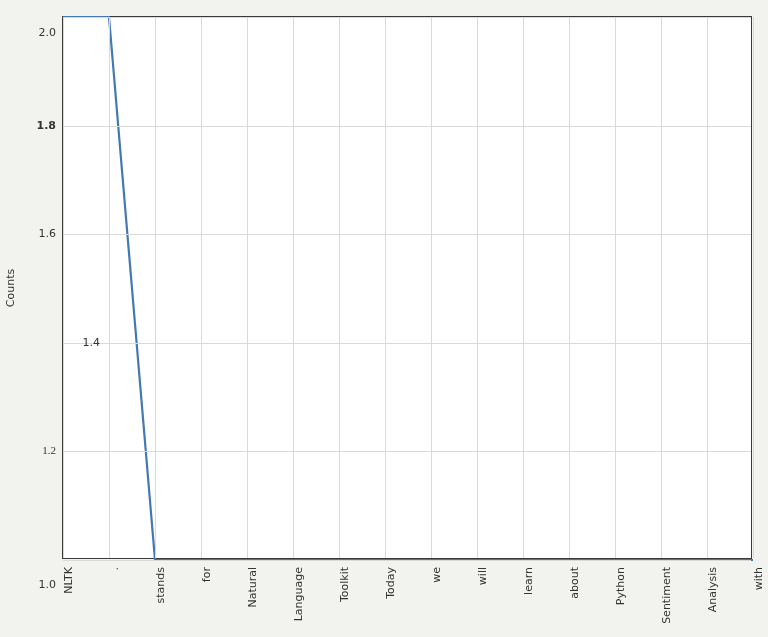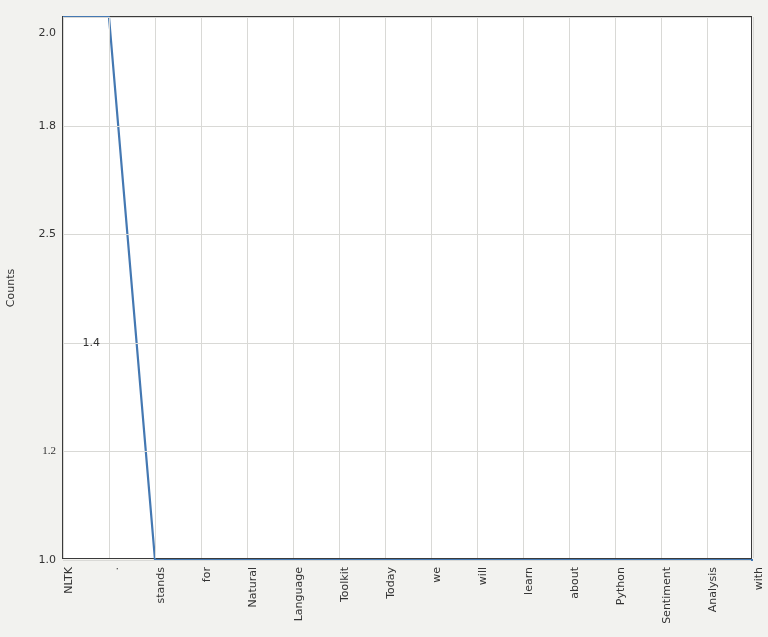--- a/index.html
+++ b/index.html
@@ -113,19 +113,19 @@
     <div class="xtick-label" style="left: 218px; top: 567px; width: 120px; transform: rotate(-90deg); transform-origin: 120px 0px;">Toolkit</div>
     <div class="xtick-label" style="left: 264px; top: 567px; width: 120px; transform: rotate(-90deg); transform-origin: 120px 0px;">Today</div>
     <div class="xtick-label" style="left: 310px; top: 567px; width: 120px; transform: rotate(-90deg); transform-origin: 120px 0px;">we</div>
     <div class="xtick-label" style="left: 356px; top: 567px; width: 120px; transform: rotate(-90deg); transform-origin: 120px 0px;">will</div>
     <div class="xtick-label" style="left: 402px; top: 567px; width: 120px; transform: rotate(-90deg); transform-origin: 120px 0px;">learn</div>
     <div class="xtick-label" style="left: 448px; top: 567px; width: 120px; transform: rotate(-90deg); transform-origin: 120px 0px;">about</div>
     <div class="xtick-label" style="left: 494px; top: 567px; width: 120px; transform: rotate(-90deg); transform-origin: 120px 0px;">Python</div>
     <div class="xtick-label" style="left: 540px; top: 567px; width: 120px; transform: rotate(-90deg); transform-origin: 120px 0px;">Sentiment</div>
     <div class="xtick-label" style="left: 586px; top: 567px; width: 120px; transform: rotate(-90deg); transform-origin: 120px 0px;">Analysis</div>
     <div class="xtick-label" style="left: 632px; top: 567px; width: 120px; transform: rotate(-90deg); transform-origin: 120px 0px;">with</div>
-    <div class="ytick-label" style="left: 32px; top: 559px; width: 24px;">1.0</div>
+    <div class="ytick-label" style="left: 32px; top: 584px; width: 24px;">1.0</div>
     <div class="ytick-label" style="left: 32px; top: 450.4px; width: 24px; font-family: Liberation Serif, serif;">1.2</div>
     <div class="ytick-label" style="left: 32px; top: 341.8px; width: 24px; margin-left: 44px;">1.4</div>
-    <div class="ytick-label" style="left: 32px; top: 233.2px; width: 24px;">2.5</div>
-    <div class="ytick-label" style="left: 32px; top: 124.6px; width: 24px;">1.8</div>
+    <div class="ytick-label" style="left: 32px; top: 233.2px; width: 24px;">1.6</div>
+    <div class="ytick-label" style="left: 32px; top: 124.6px; width: 24px; font-weight: bold;">1.8</div>
     <div class="ytick-label" style="left: 32px; top: 32px; width: 24px;">2.0</div>
   </div>
 
 </body></html>

